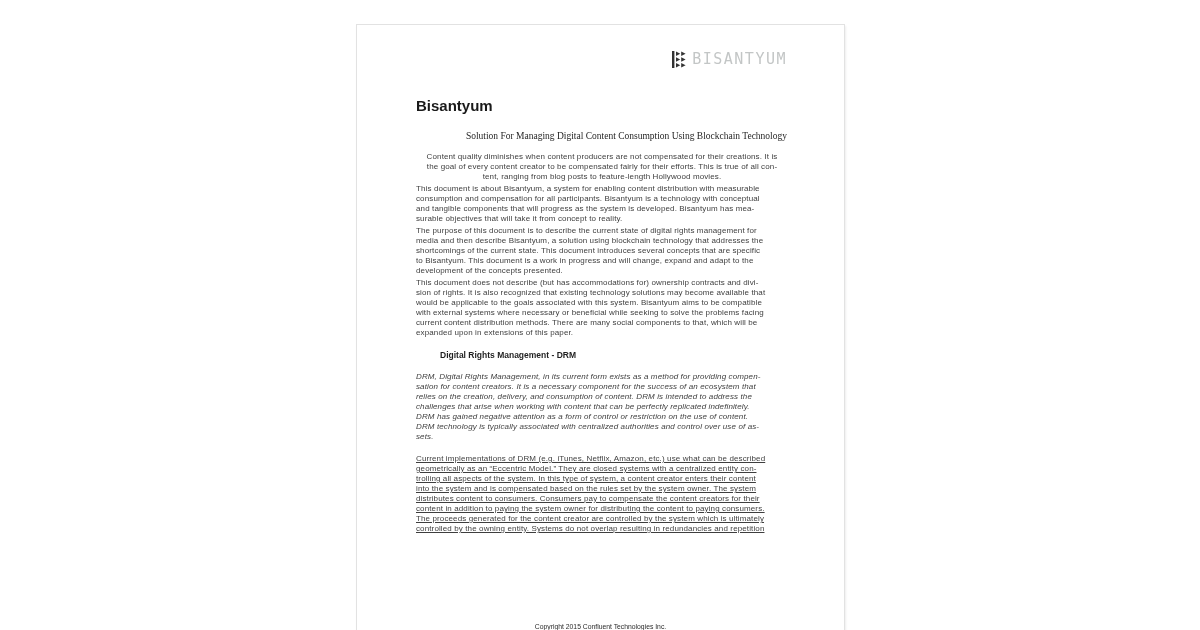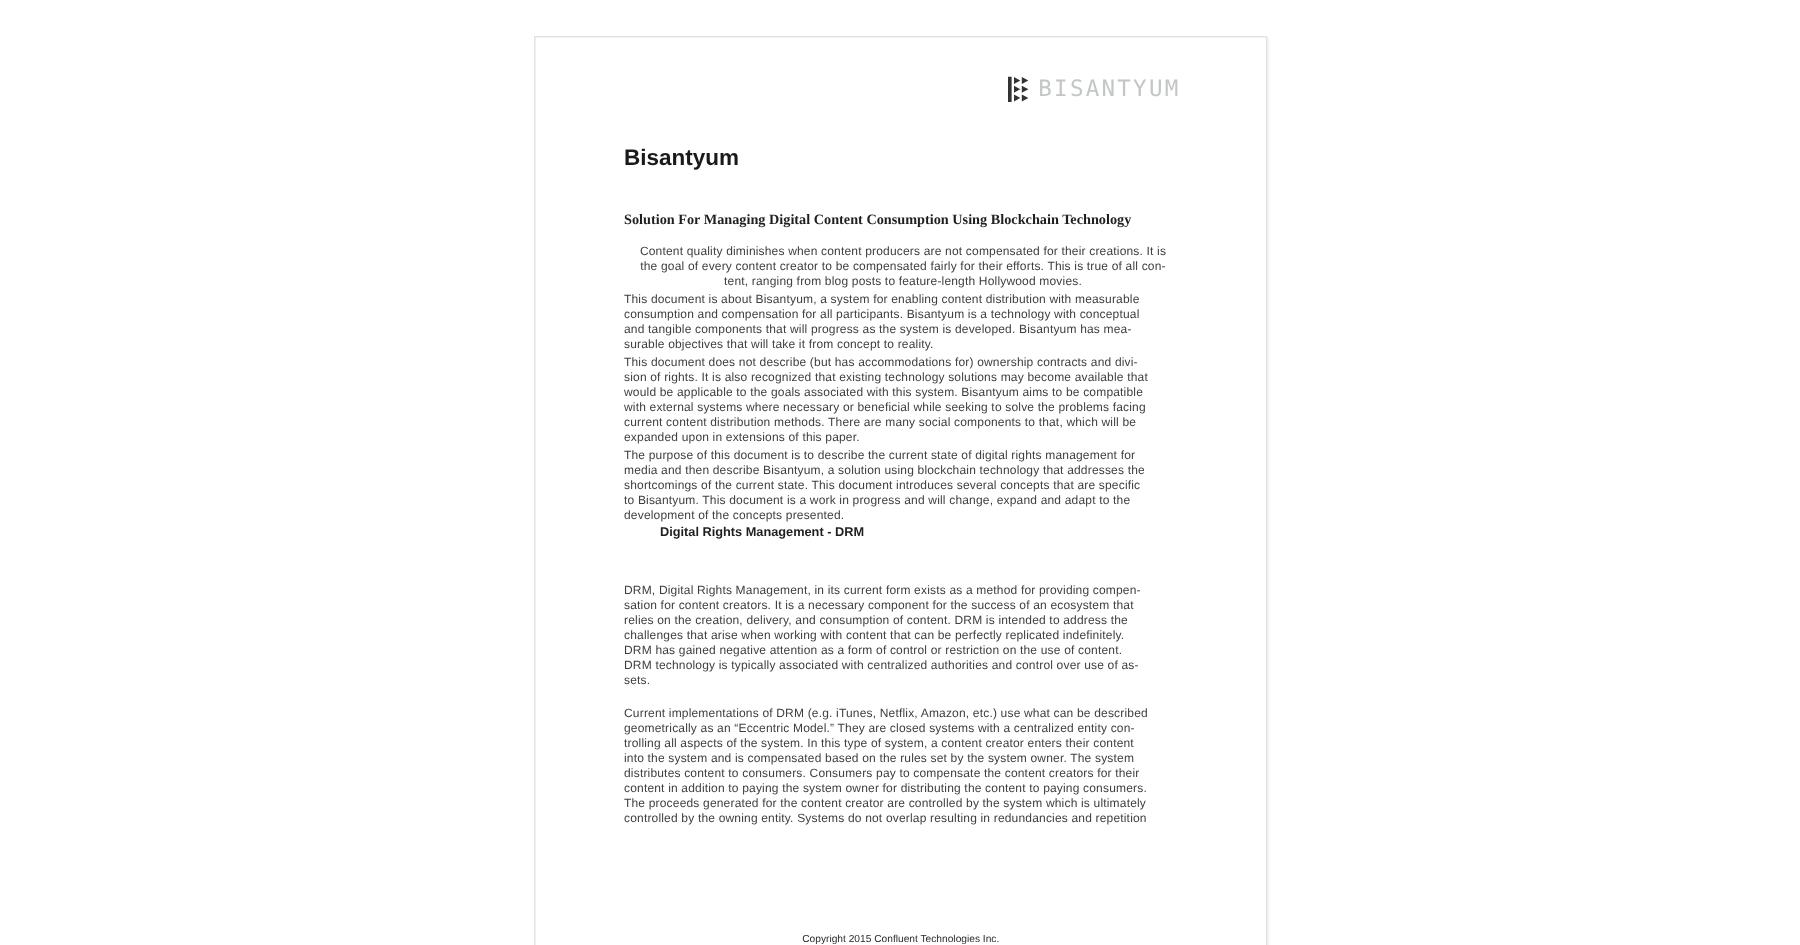--- a/index.html
+++ b/index.html
@@ -34,37 +34,37 @@
     font-size: 15px; letter-spacing: 1.5px; color: #c3c6c6; font-weight: 400;
     line-height: 17px; white-space: nowrap;
   }
 
   
   .doc-title {
     margin-top: 29px;
     font-size: 15px; font-weight: bold; color: #1a1a1a; line-height: 17px;
   }
   .doc-subtitle {
-    margin-top: 27px;
+    margin-top: 16px;
     font-family: "Liberation Serif", serif;
-    font-size: 9.5px; font-weight: bold; color: #1f1f1f; line-height: 12px;
+    font-size: 9.5px; font-weight: normal; color: #1f1f1f; line-height: 12px; text-align: right;
   }
   .para {
     margin-top: 2px;
     font-size: 8px; line-height: 10px; color: #3e3e3e;
     white-space: pre-line; letter-spacing: 0.12px;
     width: 372px; overflow: hidden;
   }
   .para.first { margin-top: 10px; text-align: center; }
   .section-heading {
-    margin-top: 0;
+    margin-top: 12px;
     font-size: 8.5px; font-weight: bold; color: #1f1f1f; line-height: 11px; padding-left: 24px;
   }
-  .para.after-heading { margin-top: 29px; }
-  .para.second-after { margin-top: 12px; }
+  .para.after-heading { margin-top: 11px; font-style: italic; }
+  .para.second-after { margin-top: 12px; text-decoration: underline; }
 
   
   .page-footer {
     position: absolute; left: 0; right: 0; bottom: 30px;
     text-align: center;
     font-size: 6.8px; line-height: 9.5px; color: #2b2b2b;
   }
   .footer-link {
     display: inline-block;
     text-decoration: underline; color: #2b2b2b; cursor: pointer;
@@ -98,31 +98,31 @@
 
       <div class="doc-subtitle">Solution For Managing Digital Content Consumption Using Blockchain Technology</div>
 
       <div class="para first">Content quality diminishes when content producers are not compensated for their creations. It is
 the goal of every content creator to be compensated fairly for their efforts. This is true of all con-
 tent, ranging from blog posts to feature-length Hollywood movies.</div>
       <div class="para">This document is about Bisantyum, a system for enabling content distribution with measurable
 consumption and compensation for all participants. Bisantyum is a technology with conceptual
 and tangible components that will progress as the system is developed. Bisantyum has mea-
 surable objectives that will take it from concept to reality.</div>
+      <div class="para">The purpose of this document is to describe the current state of digital rights management for
+media and then describe Bisantyum, a solution using blockchain technology that addresses the
+shortcomings of the current state. This document introduces several concepts that are specific
+to Bisantyum. This document is a work in progress and will change, expand and adapt to the
+development of the concepts presented.</div>
       <div class="para">This document does not describe (but has accommodations for) ownership contracts and divi-
 sion of rights. It is also recognized that existing technology solutions may become available that
 would be applicable to the goals associated with this system. Bisantyum aims to be compatible
 with external systems where necessary or beneficial while seeking to solve the problems facing
 current content distribution methods. There are many social components to that, which will be
 expanded upon in extensions of this paper.</div>
-      <div class="para">The purpose of this document is to describe the current state of digital rights management for
-media and then describe Bisantyum, a solution using blockchain technology that addresses the
-shortcomings of the current state. This document introduces several concepts that are specific
-to Bisantyum. This document is a work in progress and will change, expand and adapt to the
-development of the concepts presented.</div>
 
       <div class="section-heading">Digital Rights Management - DRM</div>
 
       <div class="para after-heading">DRM, Digital Rights Management, in its current form exists as a method for providing compen-
 sation for content creators. It is a necessary component for the success of an ecosystem that
 relies on the creation, delivery, and consumption of content. DRM is intended to address the
 challenges that arise when working with content that can be perfectly replicated indefinitely.
 DRM has gained negative attention as a form of control or restriction on the use of content.
 DRM technology is typically associated with centralized authorities and control over use of as-
 sets.</div>

